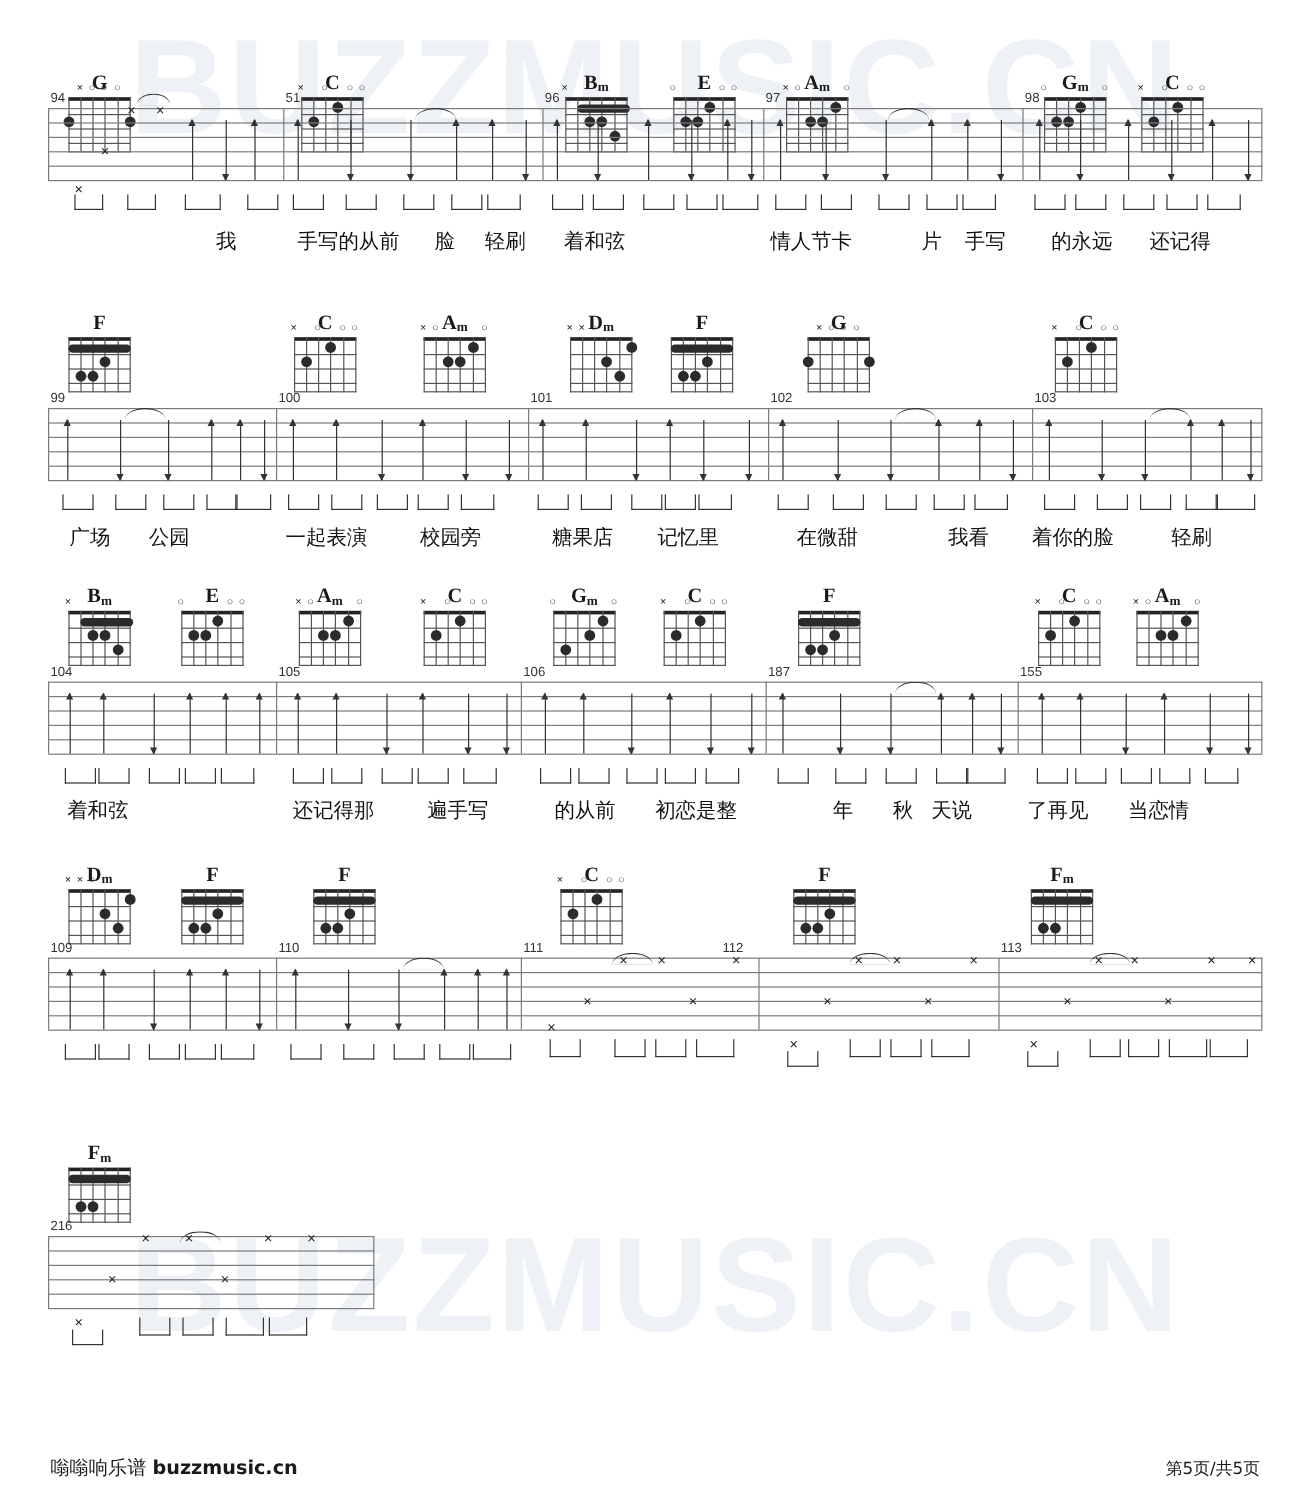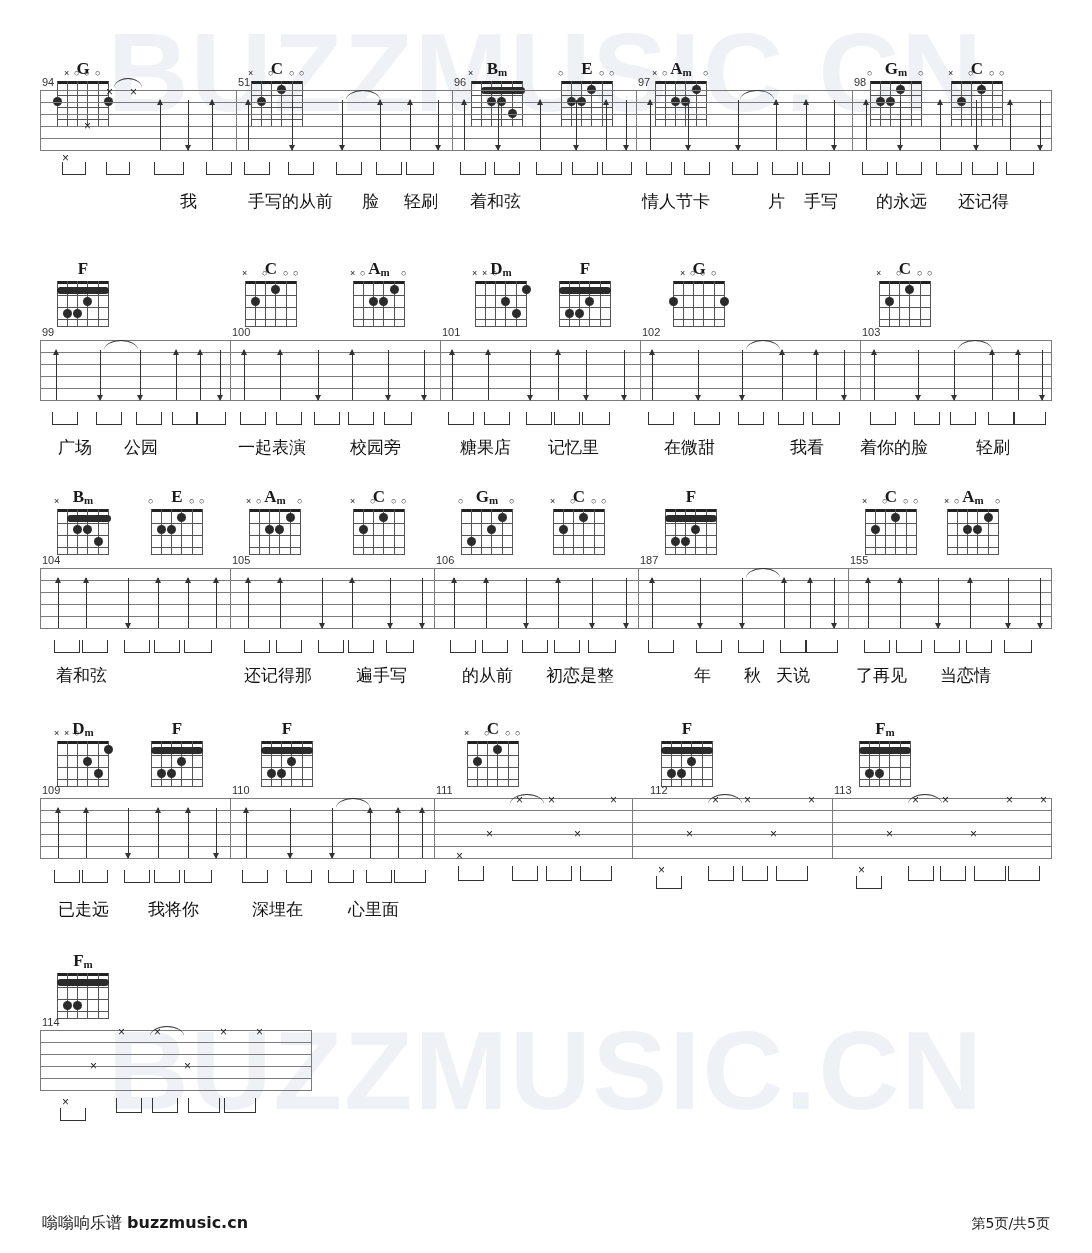--- a/index.html
+++ b/index.html
@@ -1051,21 +1051,21 @@
           <div class="line" style="top:60px"></div>
         <div class="bar" style="left:0;height:60px"></div>
         <div class="bar" style="left:190px;height:60px"></div>
         <div class="bar" style="left:394px;height:60px"></div>
         <div class="bar" style="left:592px;height:60px"></div>
         <div class="bar" style="left:792px;height:60px"></div>
         <div class="bar" style="left:1011px;height:60px"></div>
         <div class="measnum" style="left:2px;top:-14px">109</div>
         <div class="measnum" style="left:192px;top:-14px">110</div>
         <div class="measnum" style="left:396px;top:-14px">111</div>
-        <div class="measnum" style="left:610px;top:-14px">112</div>
+        <div class="measnum" style="left:562px;top:-14px">112</div>
         <div class="measnum" style="left:794px;top:-14px">113</div>
 
         <div class="arrow up" style="left:18px;top:10px;height:50px"></div>
         <div class="arrow up" style="left:46px;top:10px;height:50px"></div>
         <div class="arrow down" style="left:88px;top:10px;height:50px"></div>
         <div class="arrow up" style="left:118px;top:10px;height:50px"></div>
         <div class="arrow up" style="left:148px;top:10px;height:50px"></div>
         <div class="arrow down" style="left:176px;top:10px;height:50px"></div>
         <div class="beam" style="left:14px;top:72px;width:24px;height:12px"></div>
         <div class="beam" style="left:42px;top:72px;width:24px;height:12px"></div>
@@ -1120,26 +1120,20 @@
         <div class="xmark" style="left:966px;top:-4px">×</div>
         <div class="xmark" style="left:1000px;top:-4px">×</div>
         <div class="beam" style="left:816px;top:78px;width:24px;height:12px"></div>
         <div class="beam" style="left:868px;top:68px;width:24px;height:14px"></div>
         <div class="beam" style="left:900px;top:68px;width:24px;height:14px"></div>
         <div class="beam" style="left:934px;top:68px;width:30px;height:14px"></div>
         <div class="beam" style="left:968px;top:68px;width:30px;height:14px"></div>
       </div>
     </div>
 
-    <div class="lyrics">
-      <div class="lyric" style="left:58px">已走远</div>
-      <div class="lyric" style="left:148px">我将你</div>
-      <div class="lyric" style="left:252px">深埋在</div>
-      <div class="lyric" style="left:348px">心里面</div>
-    </div>
   </div>
 
   <div class="system" style="height:160px;">
     <div class="chordrow" style="height:92px;">
       <div class="chordbox" style="left:52px;top:14px;">
         <div class="chordname"><span>F</span><sub>m</sub></div>
         <div class="grid">
           <div class="nut"></div>
           <div class="fret" style="top:14px"></div>
             <div class="fret" style="top:26px"></div>
@@ -1161,21 +1155,21 @@
     <div class="staffwrap" style="height:100px;">
       <div class="staff" style="top:0;width:272px;">
         <div class="line" style="top:0;width:272px"></div>
           <div class="line" style="top:12px;width:272px"></div>
           <div class="line" style="top:24px;width:272px"></div>
           <div class="line" style="top:36px;width:272px"></div>
           <div class="line" style="top:48px;width:272px"></div>
           <div class="line" style="top:60px;width:272px"></div>
         <div class="bar" style="left:0;height:60px"></div>
         <div class="bar" style="left:271px;height:60px"></div>
-        <div class="measnum" style="left:2px;top:-14px">114</div>
+        <div class="measnum" style="left:2px;top:-14px">216</div>
 
         <div class="slur" style="left:110px;top:-4px;width:34px"></div>
         <div class="xmark" style="left:22px;top:66px">×</div>
         <div class="xmark" style="left:50px;top:30px">×</div>
         <div class="xmark" style="left:78px;top:-4px">×</div>
         <div class="xmark" style="left:114px;top:-4px">×</div>
         <div class="xmark" style="left:144px;top:30px">×</div>
         <div class="xmark" style="left:180px;top:-4px">×</div>
         <div class="xmark" style="left:216px;top:-4px">×</div>
         <div class="beam" style="left:20px;top:78px;width:24px;height:12px"></div>

